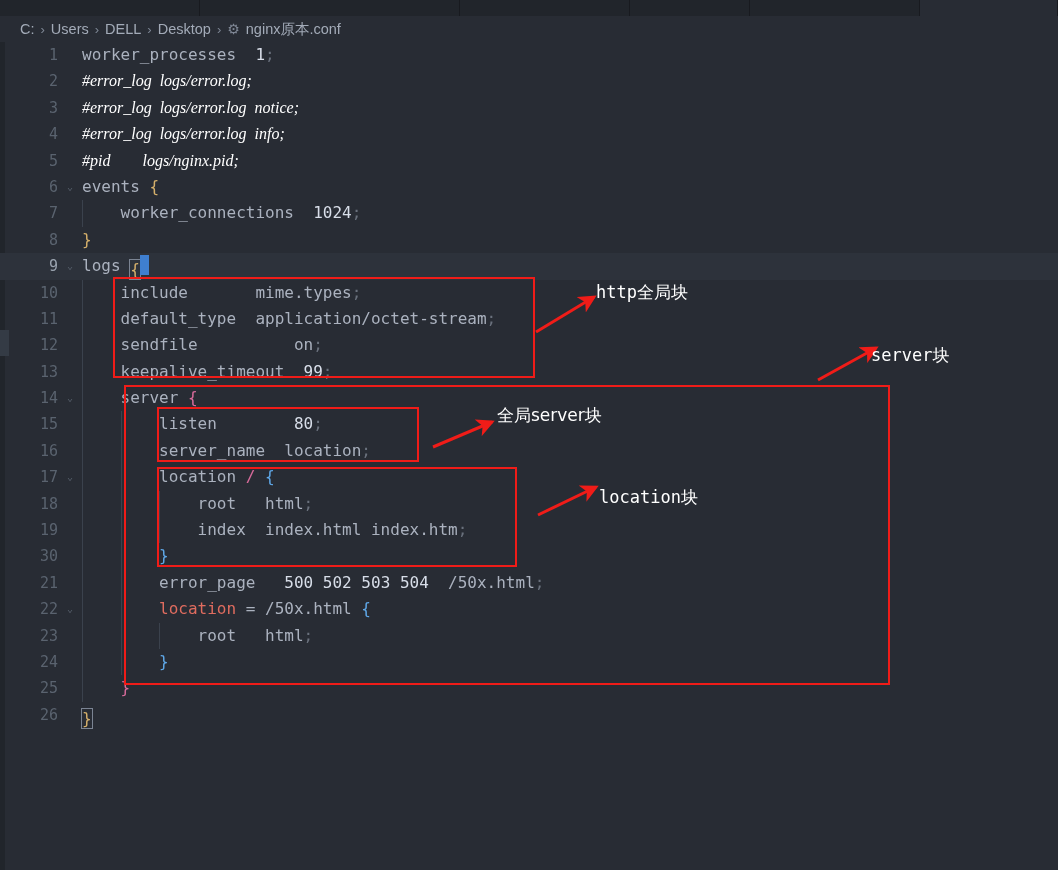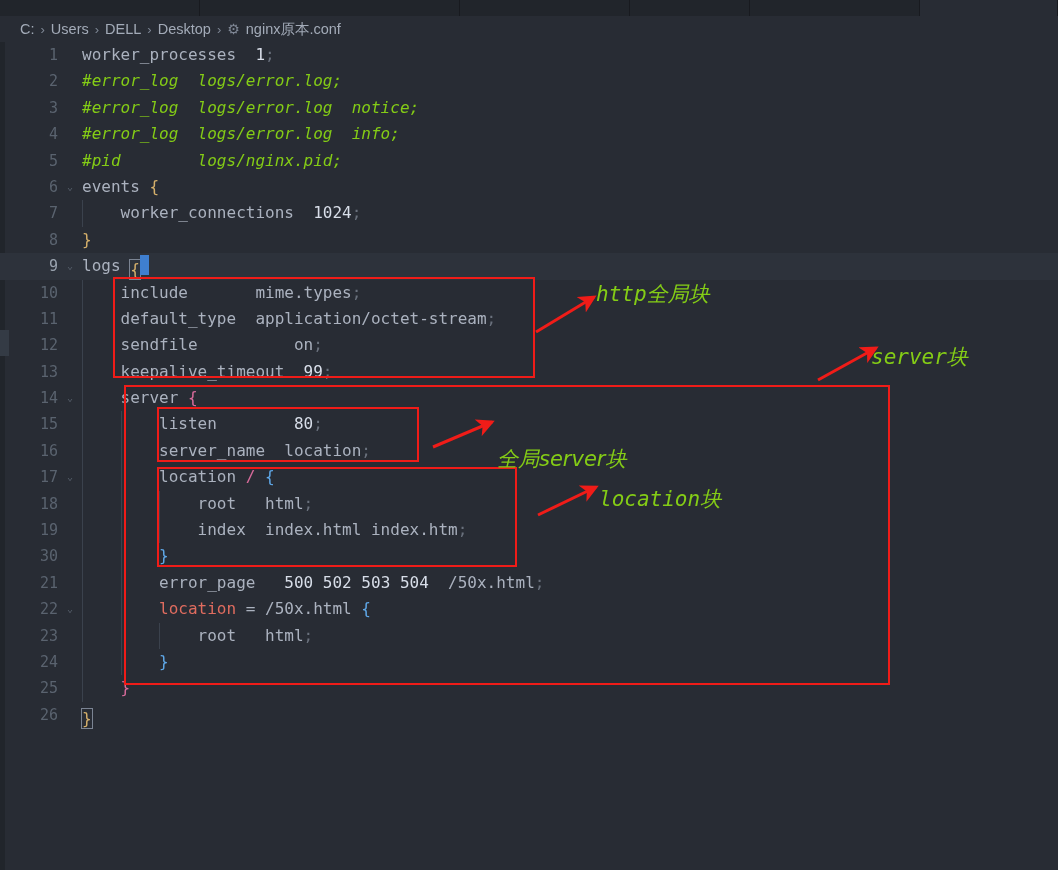--- a/index.html
+++ b/index.html
@@ -132,21 +132,21 @@
     font-size: 10px;
   }
   .ltext {
     position: absolute;
     left: 82px;
     white-space: pre;
   }
 
   
   .t-key     { color: #abb2bf; }
-  .t-com     { color: #84cc16; font-style: italic; }
+  .t-com     { color: #ffffff; font-style: italic; font-family: Liberation Serif, serif; }
   .t-num     { color: #d8dee9; }
   .t-semi    { color: #6a717d; }
   .t-brace-y { color: #d5b06b; }
   .t-brace-b { color: #5fa8e8; }
   .t-brace-p { color: #d86b9b; }
   .t-loc     { color: #e06c5f; }
   .t-slash   { color: #d86b9b; }
   .t-val     { color: #abb2bf; }
 
   .cursor-sel {
@@ -179,30 +179,28 @@
     height: 870px;
     pointer-events: none;
   }
   .abox {
     position: absolute;
     border: 2px solid #f01c18;
     box-sizing: border-box;
   }
   .alabel {
     position: absolute;
-    color: #84cc16;
+    color: #ffffff;
     font-family: "DejaVu Sans Mono", monospace;
-    font-size: 21px;
+    font-size: 17px;
     white-space: nowrap;
     line-height: 1;
-    font-style: italic;
   }
   .alabel.sans {
     font-family: "DejaVu Sans", sans-serif;
-    margin-top: 42px;
   }
 </style>
 </head>
 <body>
 
 <div class="editor">
 
   <div class="left-rail"></div>
   <div class="overview-mark"></div>
 

